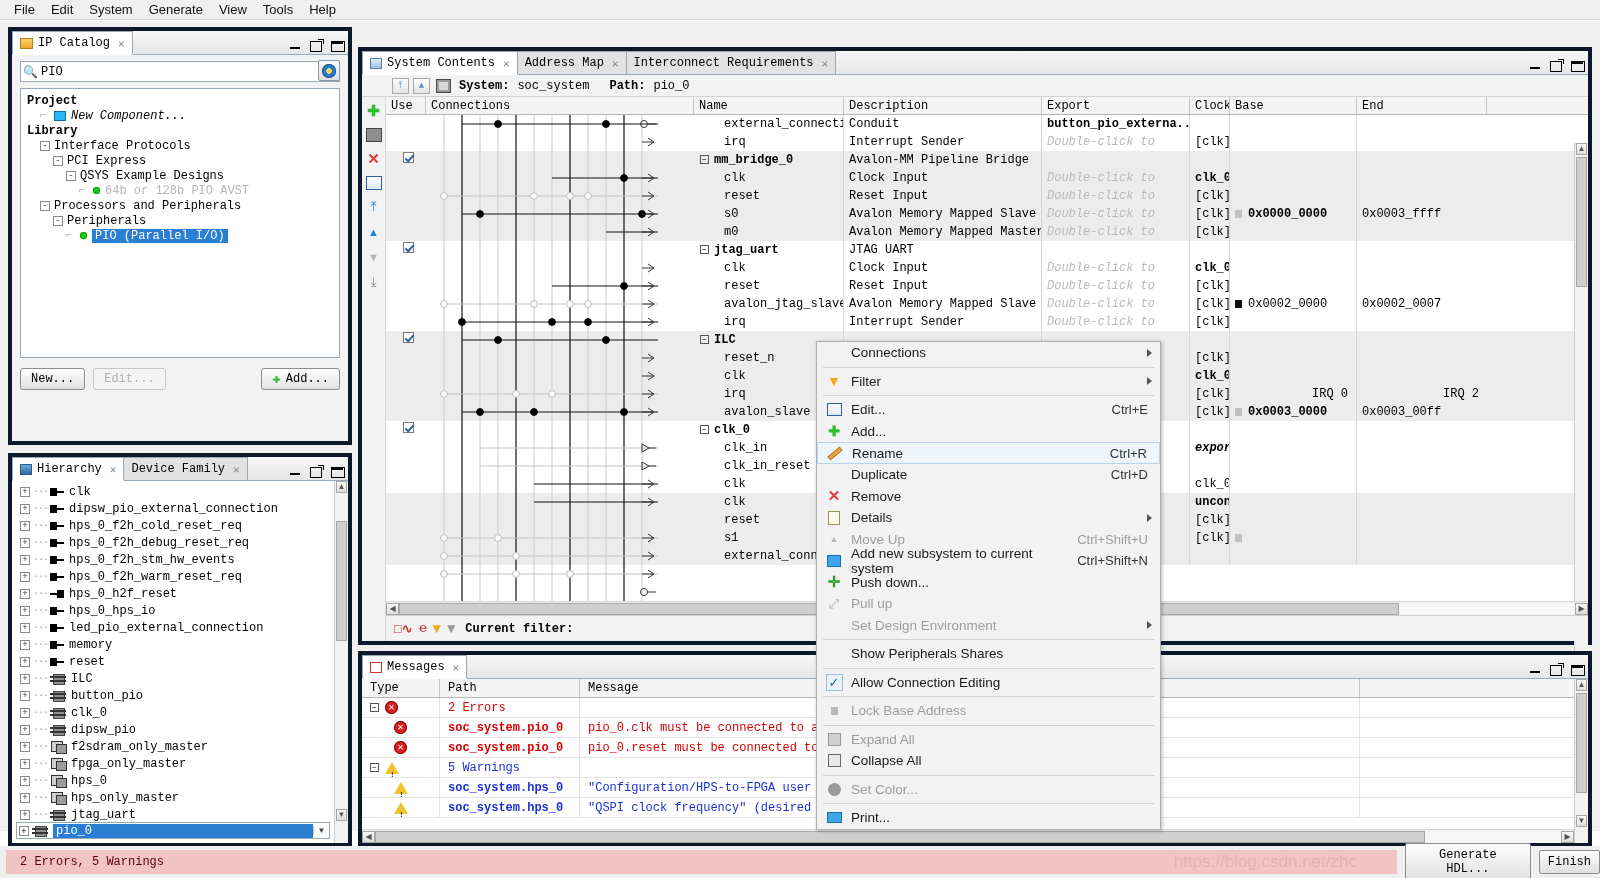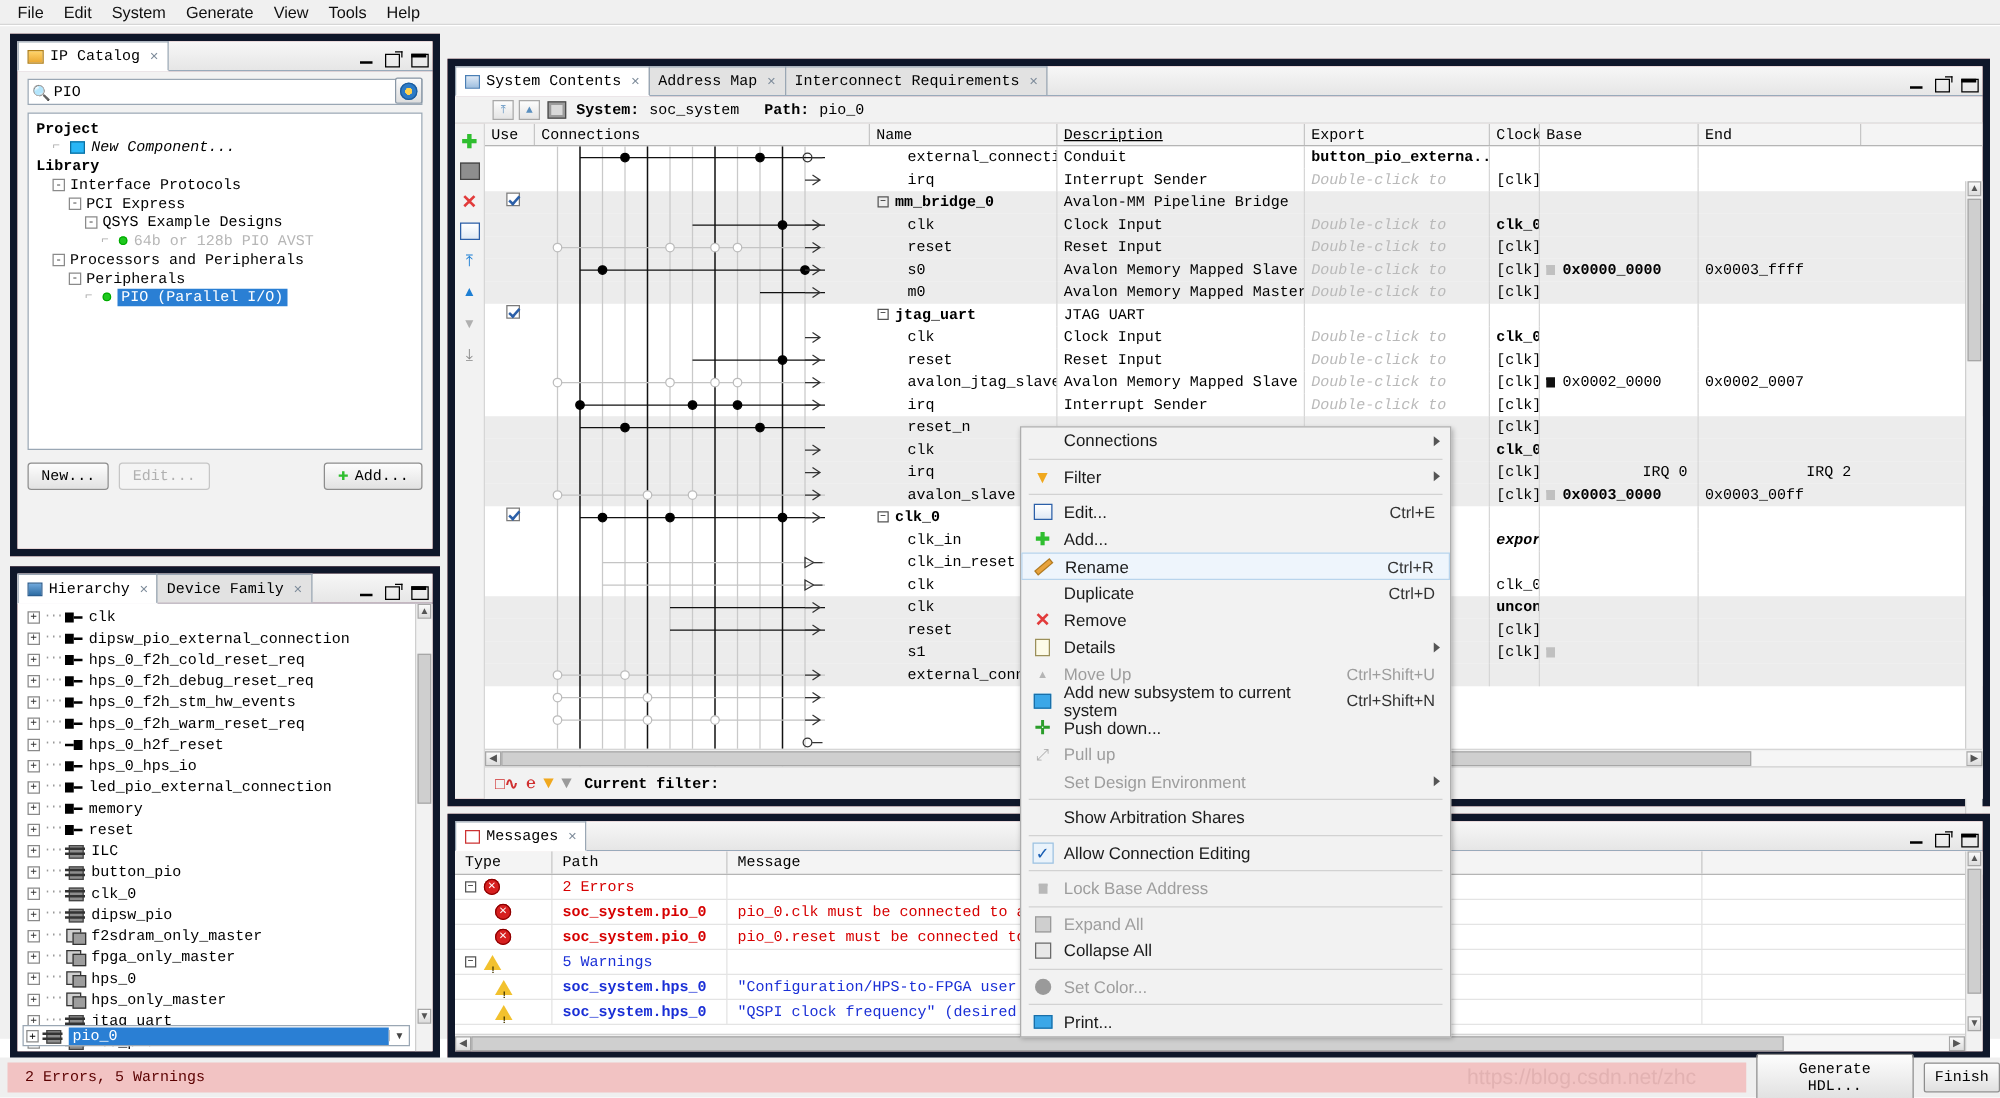--- a/index.html
+++ b/index.html
@@ -35,22 +35,22 @@
   #workspace {
     position: absolute;
     top: 21px; left: 0;
     width: 1600px; height: 810px;
     background: #f0f0f0;
   }
 
   
   .panel {
     position: absolute;
-    background: #fca5a5;
-    border: 6px solid #0f172a;
+    background: #c4b5fd;
+    border: 4px solid #0f172a;
   }
   .panel-tabbar {
     height: 24px;
     background: linear-gradient(to bottom, #f7f7f7, #e6e6e6);
     display: flex;
     align-items: flex-end;
     position: relative;
     border-bottom: 1px solid #9ab;
   }
   .ptab {
@@ -574,21 +574,21 @@
         <span class="lb-ic" style="color:#1e7fd4;font-size:11px;">▲</span>
         <span class="lb-ic" style="color:#b0b0b0;font-size:11px;">▼</span>
         <span class="lb-ic" style="color:#8a8a8a;font-size:13px;">⤓</span>
       </div>
 
       <div id="sc-grid">
         <div class="hdr" id="grid-header">
             <div class="hc" style="width: 40px;">Use</div>
             <div class="hc" style="width: 268px;">Connections</div>
             <div class="hc" style="width: 150px;">Name</div>
-            <div class="hc" style="width: 198px; text-decoration: underline;">Description</div>
+            <div class="hc" style="width: 198px;">Description</div>
             <div class="hc" style="width: 148px;">Export</div>
             <div class="hc" style="width: 40px;">Clock</div>
             <div class="hc" style="width: 127px;">Base</div>
             <div class="hc" style="width: 130px;">End</div>
           </div>
         <svg id="connsvg" width="272" height="500">
             <line x1="58" y1="0" x2="58" y2="500" stroke="#c9c9c9" stroke-width="1"></line>
             <line x1="76" y1="0" x2="76" y2="500" stroke="#111" stroke-width="1.2"></line>
             <line x1="94" y1="0" x2="94" y2="500" stroke="#c9c9c9" stroke-width="1"></line>
             <line x1="112" y1="0" x2="112" y2="500" stroke="#c9c9c9" stroke-width="1"></line>
@@ -790,20 +790,30 @@
               <div class="cell" style="width: 40px; text-align: center;"></div>
               <div class="cell" style="width: 268px;"></div>
               <div class="cell bd" style="width: 150px; padding-left: 30px;"><span>irq</span></div>
               <div class="cell bd" style="width: 198px;">Interrupt Sender</div>
               <div class="cell bd ghost" style="width: 148px;">Double-click to</div>
               <div class="cell bd" style="width: 40px;">[clk]</div>
               <div class="cell bd" style="width: 127px;"><span></span></div>
               <div class="cell" style="width: 130px;"></div>
             </div>
             <div class="gridrow alt">
+              <div class="cell" style="width: 40px; text-align: center;"><span class="chk on"></span></div>
+              <div class="cell" style="width: 268px;"></div>
+              <div class="cell bd" style="width: 150px; padding-left: 6px;"><span style="display: inline-block; width: 9px; height: 9px; border: 1px solid rgb(85, 85, 85); font-size: 8px; line-height: 7px; text-align: center; margin-right: 5px; vertical-align: middle;">−</span><span style="font-weight: bold;">ILC</span></div>
+              <div class="cell bd" style="width: 198px;"></div>
+              <div class="cell bd" style="width: 148px;"></div>
+              <div class="cell bd" style="width: 40px;"></div>
+              <div class="cell bd" style="width: 127px;"><span></span></div>
+              <div class="cell" style="width: 130px;"></div>
+            </div>
+            <div class="gridrow alt">
               <div class="cell" style="width: 40px; text-align: center;"></div>
               <div class="cell" style="width: 268px;"></div>
               <div class="cell bd" style="width: 150px; padding-left: 30px;"><span>reset_n</span></div>
               <div class="cell bd" style="width: 198px;"></div>
               <div class="cell bd" style="width: 148px;"></div>
               <div class="cell bd" style="width: 40px;">[clk]</div>
               <div class="cell bd" style="width: 127px;"><span></span></div>
               <div class="cell" style="width: 130px;"></div>
             </div>
             <div class="gridrow alt">
@@ -1115,21 +1125,21 @@
       </div>
       <div class="mi dis">
         <span class="micon"></span>
         <span class="mlabel">Set Design Environment</span>
         <span class="maccel"></span>
         <span class="marrow"></span>
       </div>
       <div class="msep"></div>
       <div class="mi">
         <span class="micon"></span>
-        <span class="mlabel">Show Arbitration Shares</span>
+        <span class="mlabel">Show Peripherals Shares</span>
         <span class="maccel"></span>
       </div>
       <div class="msep"></div>
       <div class="mi">
         <span class="micon">
           <span class="ck">✓</span>
         </span>
         <span class="mlabel">Allow Connection Editing</span>
         <span class="maccel"></span>
       </div>

